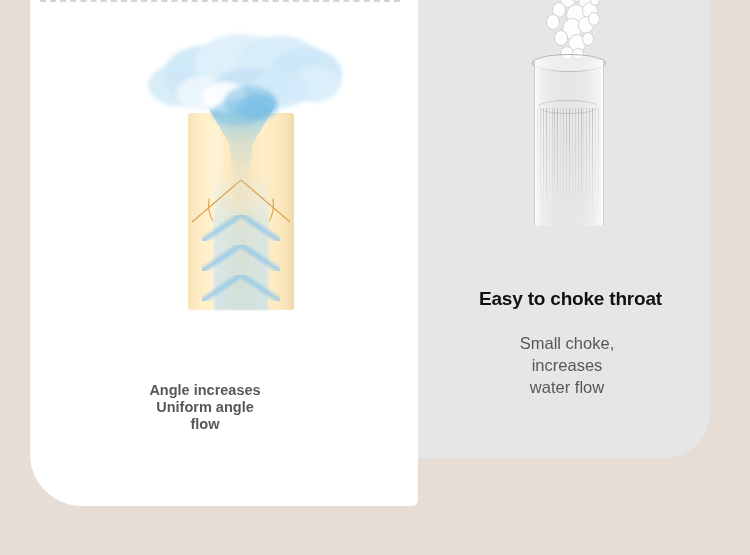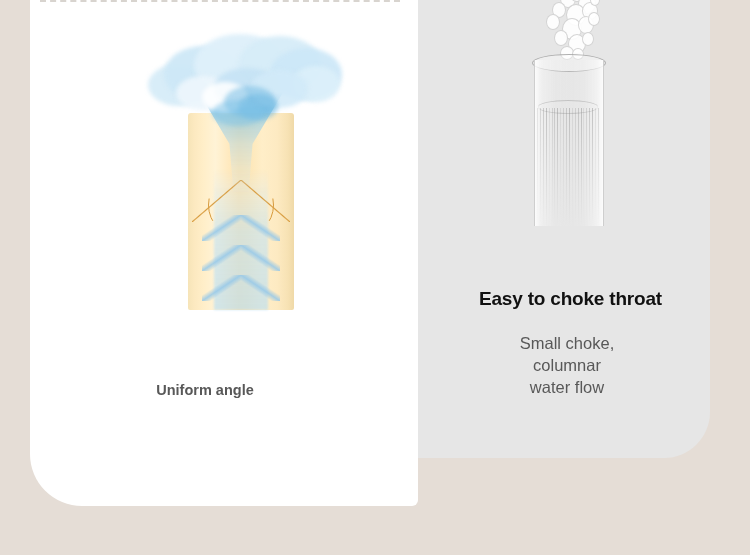--- a/index.html
+++ b/index.html
@@ -291,24 +291,26 @@
           <span class="spl" style="left: 60px; top: 62px; width: 46px; height: 30px; background: rgba(255, 255, 255, 0.85);"></span>
           <span class="spl" style="left: 82px; top: 66px; width: 52px; height: 32px; background: rgba(120, 190, 228, 0.55);"></span>
           <span class="spl" style="left: 96px; top: 74px; width: 40px; height: 26px; background: rgba(108, 184, 226, 0.5);"></span>
           <span class="spl" style="left: 70px; top: 80px; width: 52px; height: 26px; background: rgba(128, 196, 231, 0.5);"></span>
         </div>
     </div>
   </div>
 
 
   <div class="sub-left">
+    <div>Angle increases</div>
     <div>Uniform angle</div>
+    <div>flow</div>
   </div>
 
   <div class="head-right">Easy to choke throat</div>
 
   <div class="sub-right">
     <div>Small choke,</div>
-    <div>columnar</div>
+    <div>increases</div>
     <div>water flow</div>
   </div>
 
 </div>
 
 </body></html>

